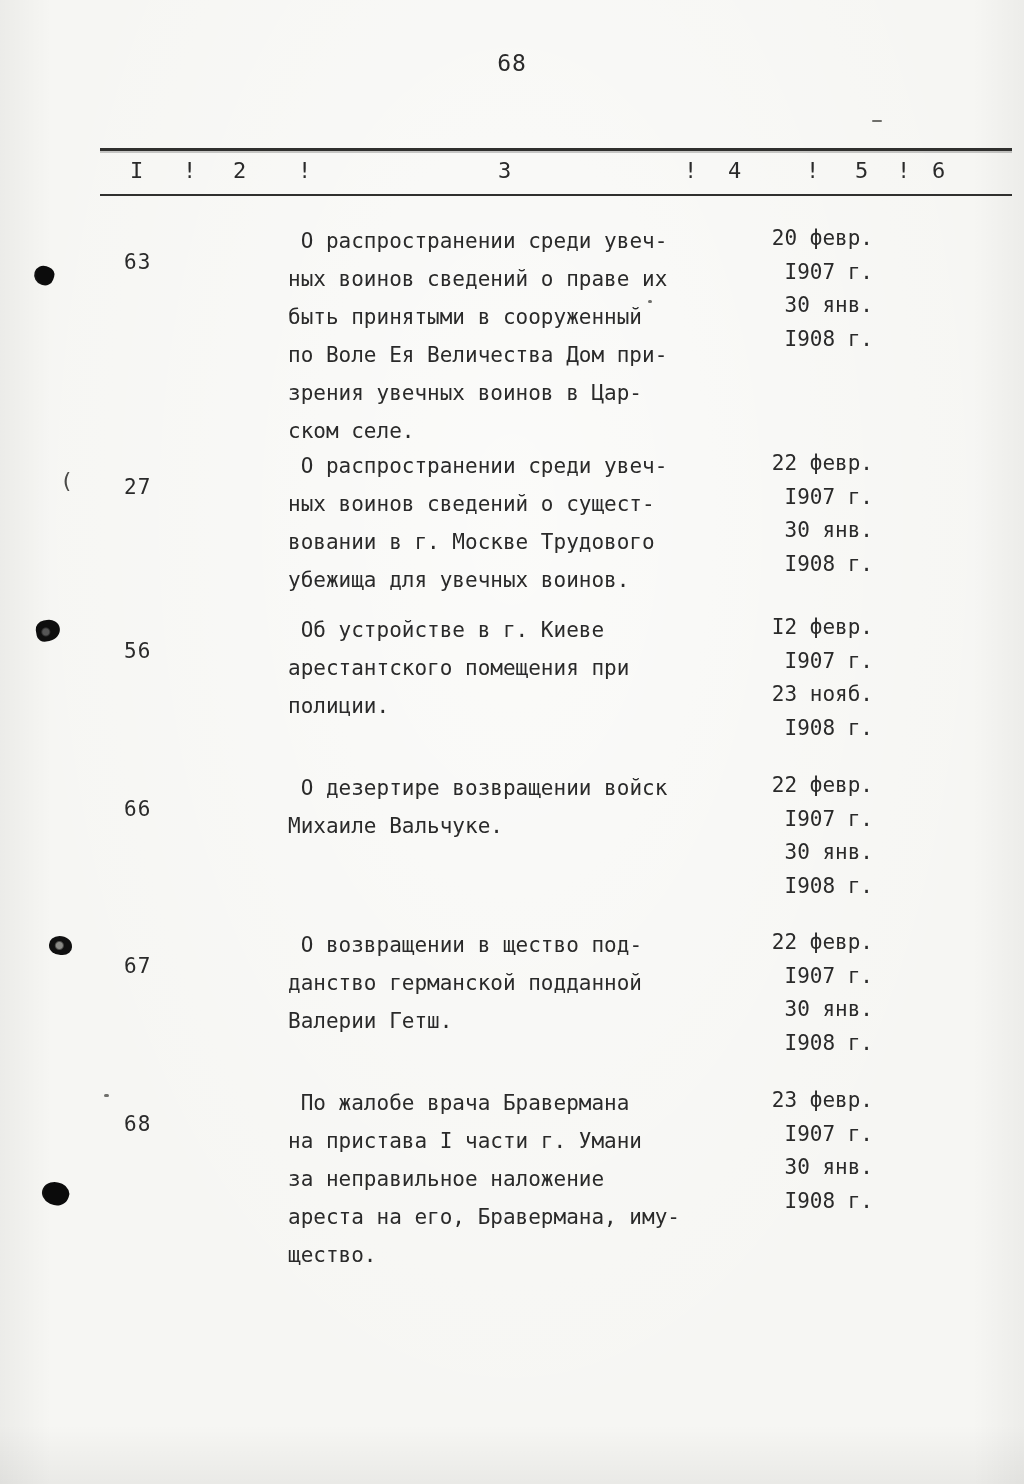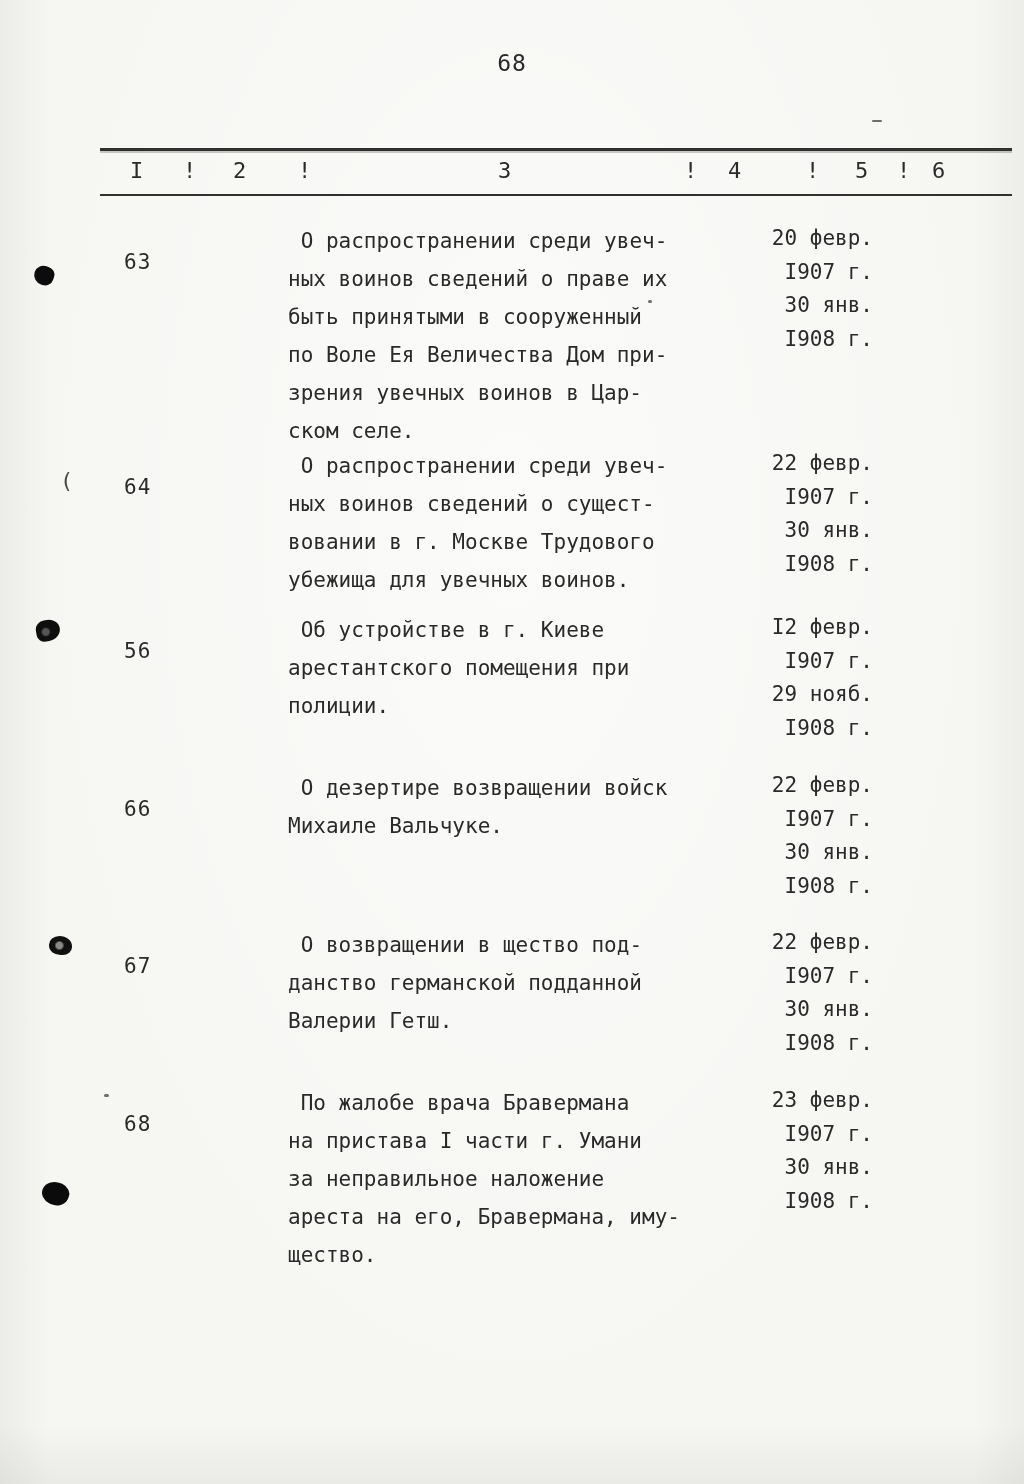--- a/index.html
+++ b/index.html
@@ -84,39 +84,39 @@
 по Воле Ея Величества Дом при-
 зрения увечных воинов в Цар-
 ском селе.</div>
   <div class="entry-dates">20 февр.
 I907 г.
 30 янв.
 I908 г.</div>
 </div>
 
 <div class="entry" style="top:447px">
-  <div class="entry-number">64</div>
+  <div class="entry-number">27</div>
   <div class="entry-desc"> О распространении среди увеч-
 ных воинов сведений о сущест-
 вовании в г. Москве Трудового
 убежища для увечных воинов.</div>
   <div class="entry-dates">22 февр.
 I907 г.
 30 янв.
 I908 г.</div>
 </div>
 
 <div class="entry" style="top:611px">
   <div class="entry-number">56</div>
   <div class="entry-desc"> Об устройстве в г. Киеве
 арестантского помещения при
 полиции.</div>
   <div class="entry-dates">I2 февр.
 I907 г.
-29 нояб.
+23 нояб.
 I908 г.</div>
 </div>
 
 <div class="entry" style="top:769px">
   <div class="entry-number">66</div>
   <div class="entry-desc"> О дезертире возвращении войск
 Михаиле Вальчуке.</div>
   <div class="entry-dates">22 февр.
 I907 г.
 30 янв.

